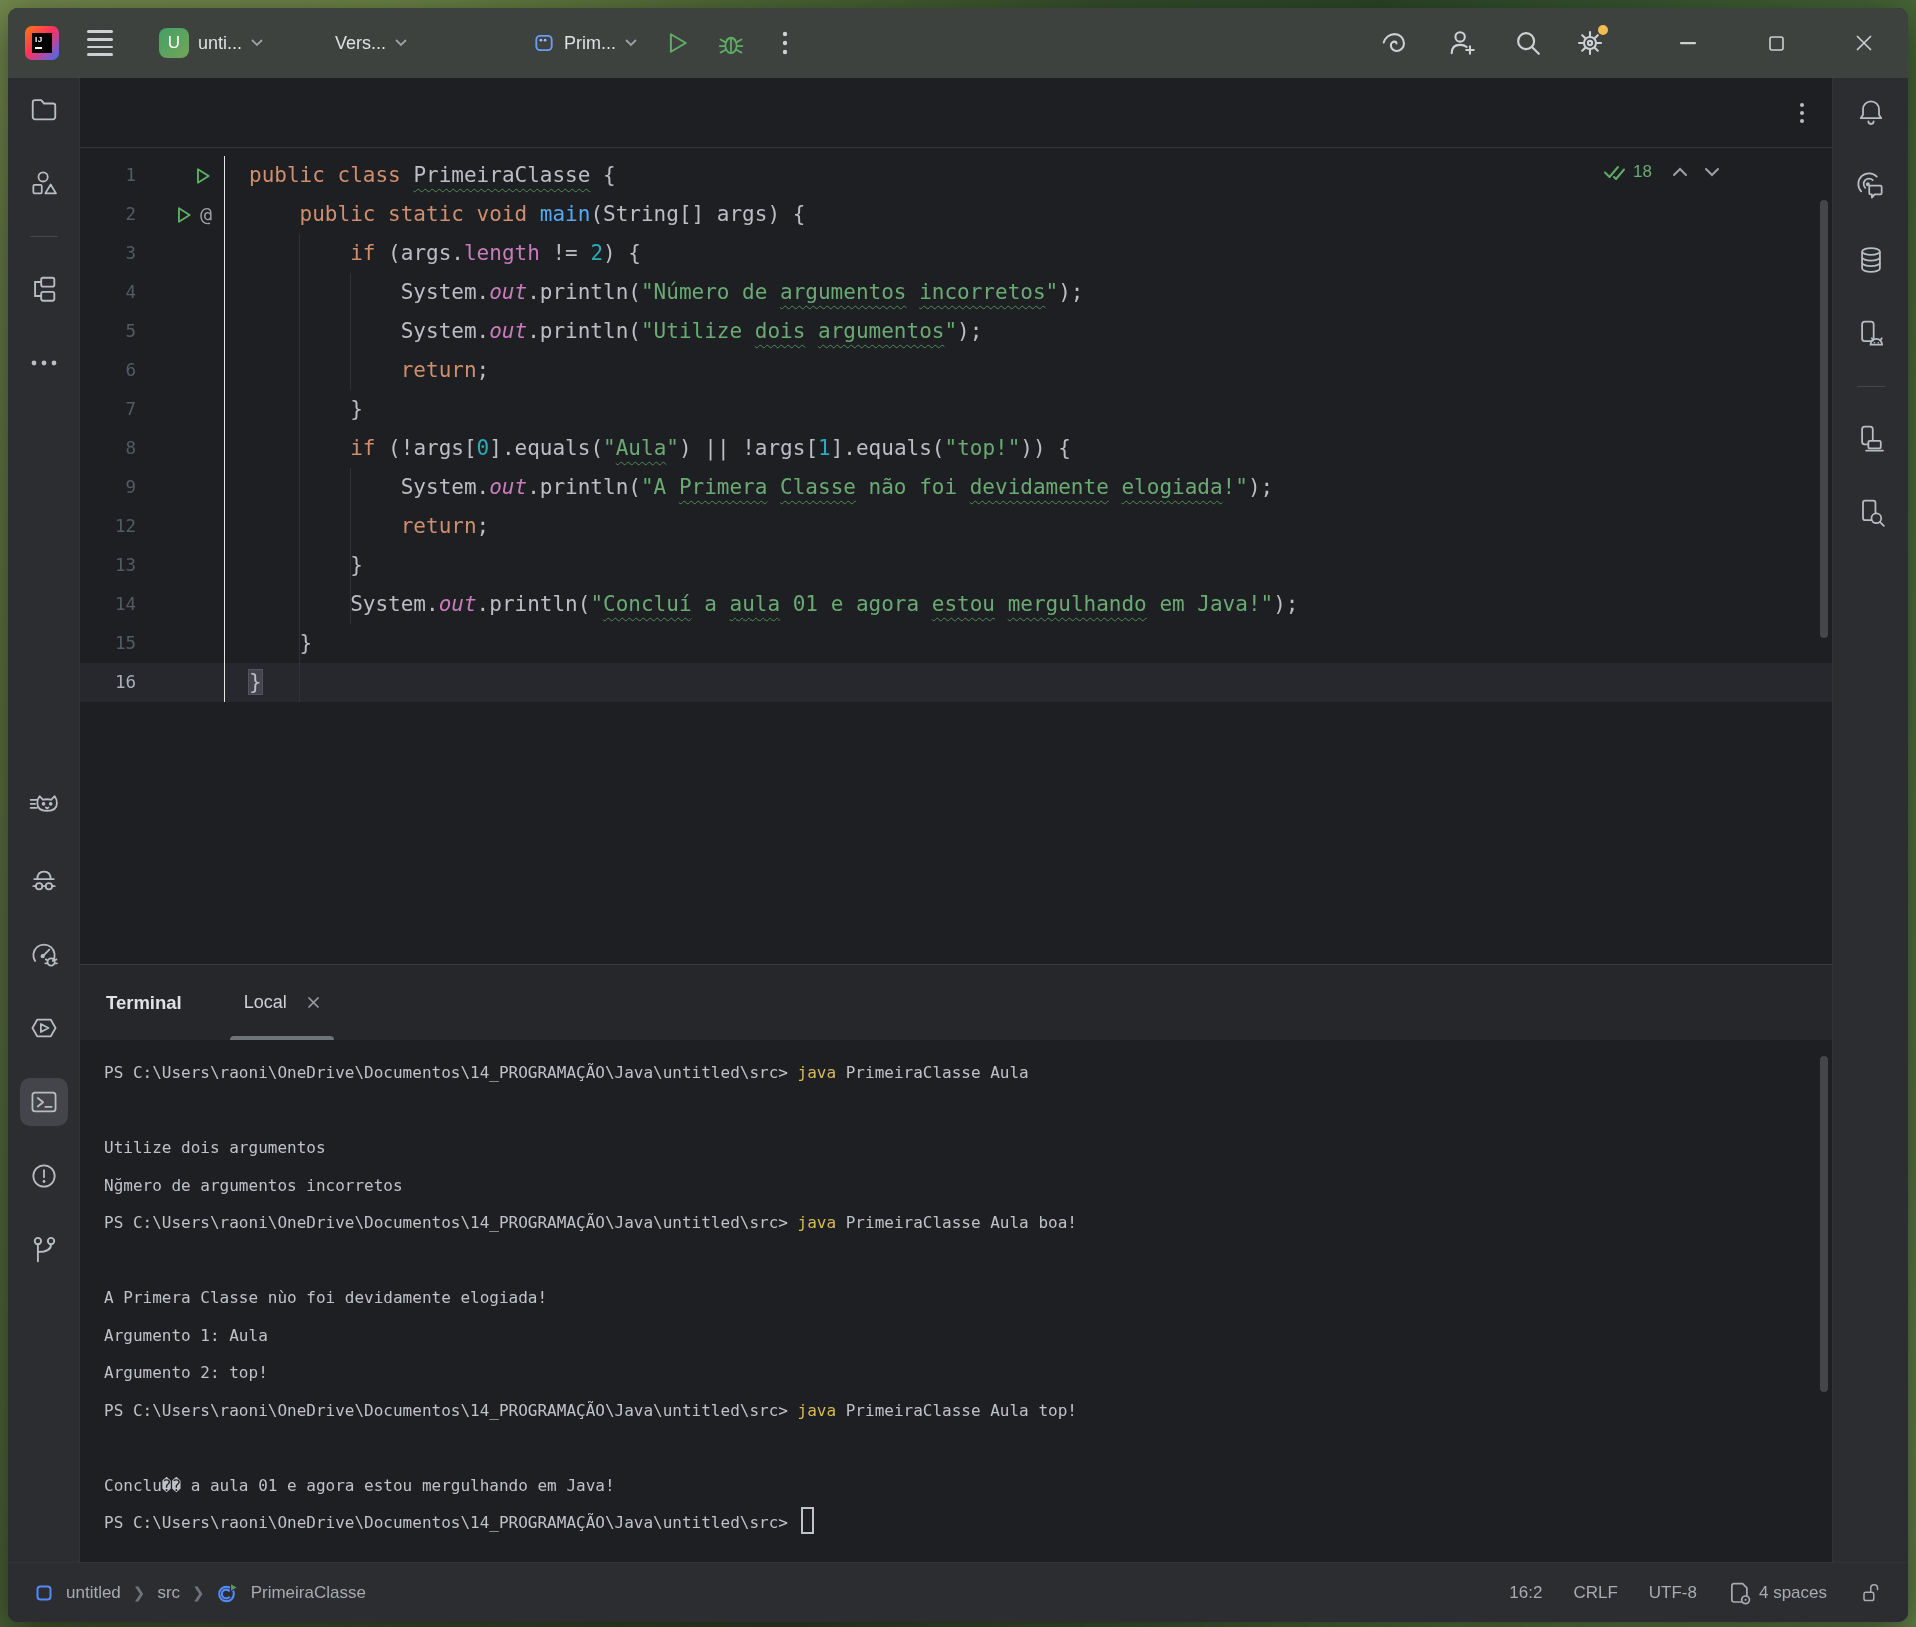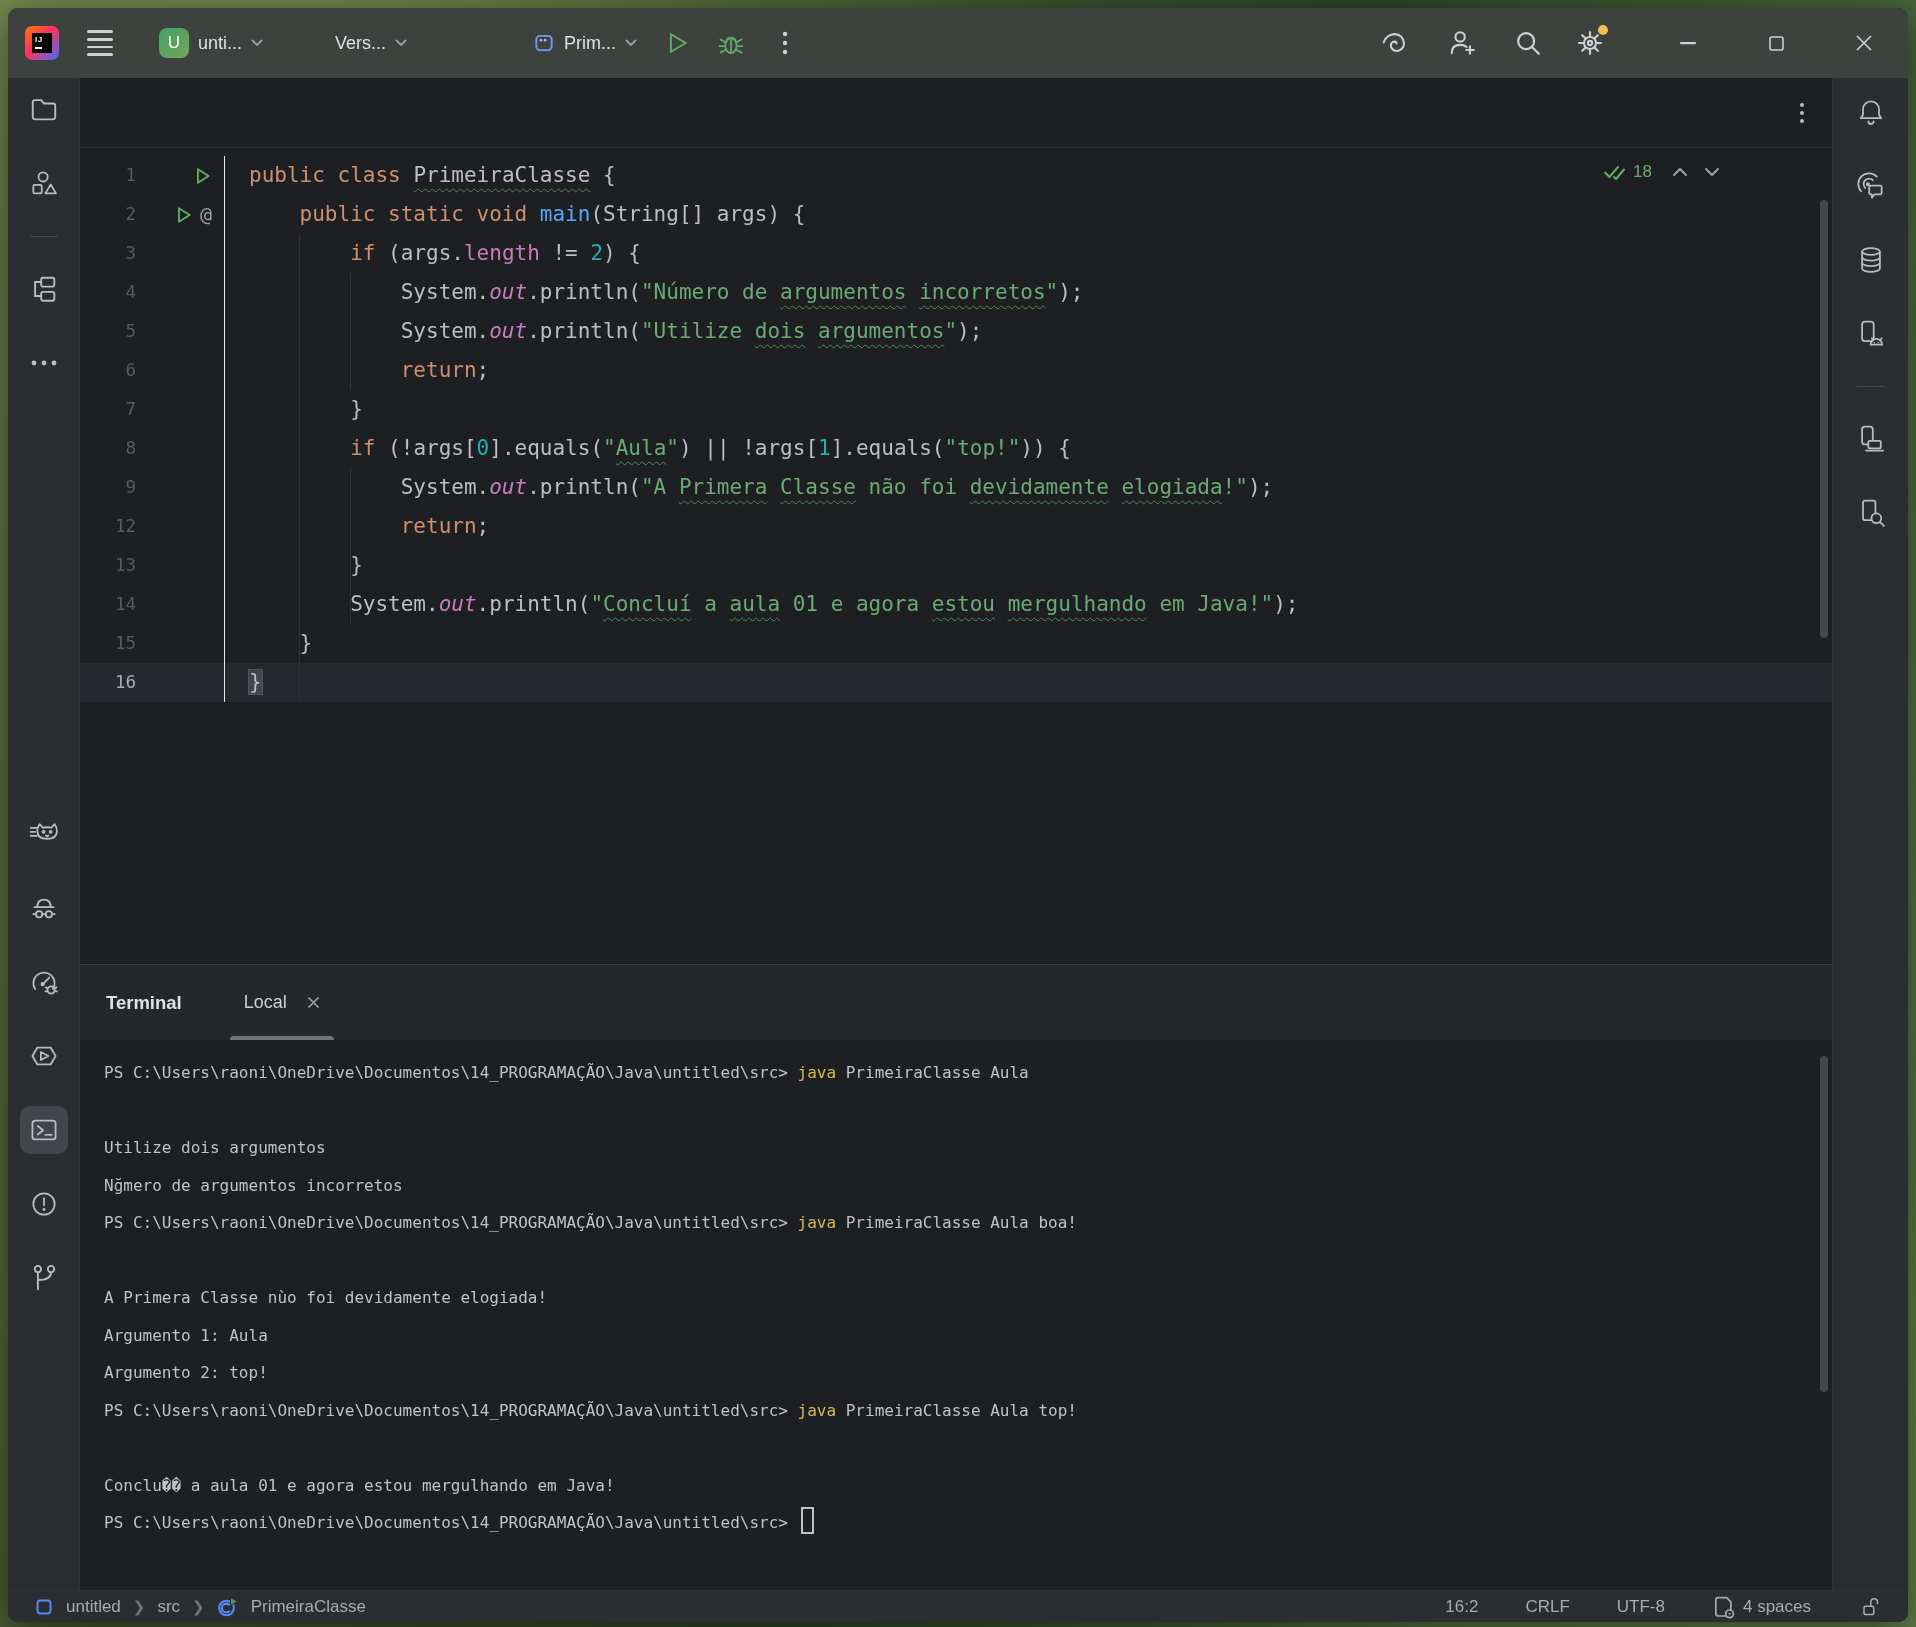--- a/index.html
+++ b/index.html
@@ -67,24 +67,24 @@
   
   .termhead{ height:76px; flex:none; border-top:1px solid #393B40; display:flex; align-items:center; padding-left:26px; background:#25272a; }
   .termtitle{ color:#DFE1E5; font-size:18.5px; font-weight:bold; }
   .term-tab{ margin-left:46px; height:100%; display:flex; align-items:center; gap:20px; padding:0 16px; color:#CED0D6; font-size:18px; position:relative; }
   .term-tab::after{ content:''; position:absolute; left:2px; right:2px; bottom:0; height:4px; border-radius:4px 4px 0 0; background:#6F737A; }
   .termout{ flex:1; position:relative; font-family:"DejaVu Sans Mono", monospace; font-size:16px; color:#BFC2C7; padding:14px 0 0 24px; overflow:hidden; }
   .t-line{ height:37.5px; line-height:37.5px; white-space:pre; }
   .tk-w{ color:#BFC2C7; } .tk-y{ color:#D6BB52; }
   .tk-cursor{ display:inline-block; width:13px; height:27px; border:2px solid #BFC2C7; vertical-align:-6px; margin-left:3px; }
   
-  .statusbar{ height:32px; flex:none; background:#2b2d30; border-top:1px solid #313438; display:flex; align-items:center; padding:0 26px; color:#A8ABB0; font-size:17px; }
+  .statusbar{ height:60px; flex:none; background:#2b2d30; border-top:1px solid #313438; display:flex; align-items:center; padding:0 26px; color:#A8ABB0; font-size:17px; }
   .crumbs{ display:flex; align-items:center; gap:12px; }
   .crumb-sep{ color:#6F737A; font-size:15px; }
-  .sright{ margin-left:auto; display:flex; align-items:center; gap:47px; }
+  .sright{ margin-left:auto; display:flex; align-items:center; gap:31px; }
   .sitem{ display:flex; align-items:center; gap:7px; }
   svg{ display:block; }
 </style>
 </head>
 <body>
 
 <div></div>
 
 <div class="window">
 

